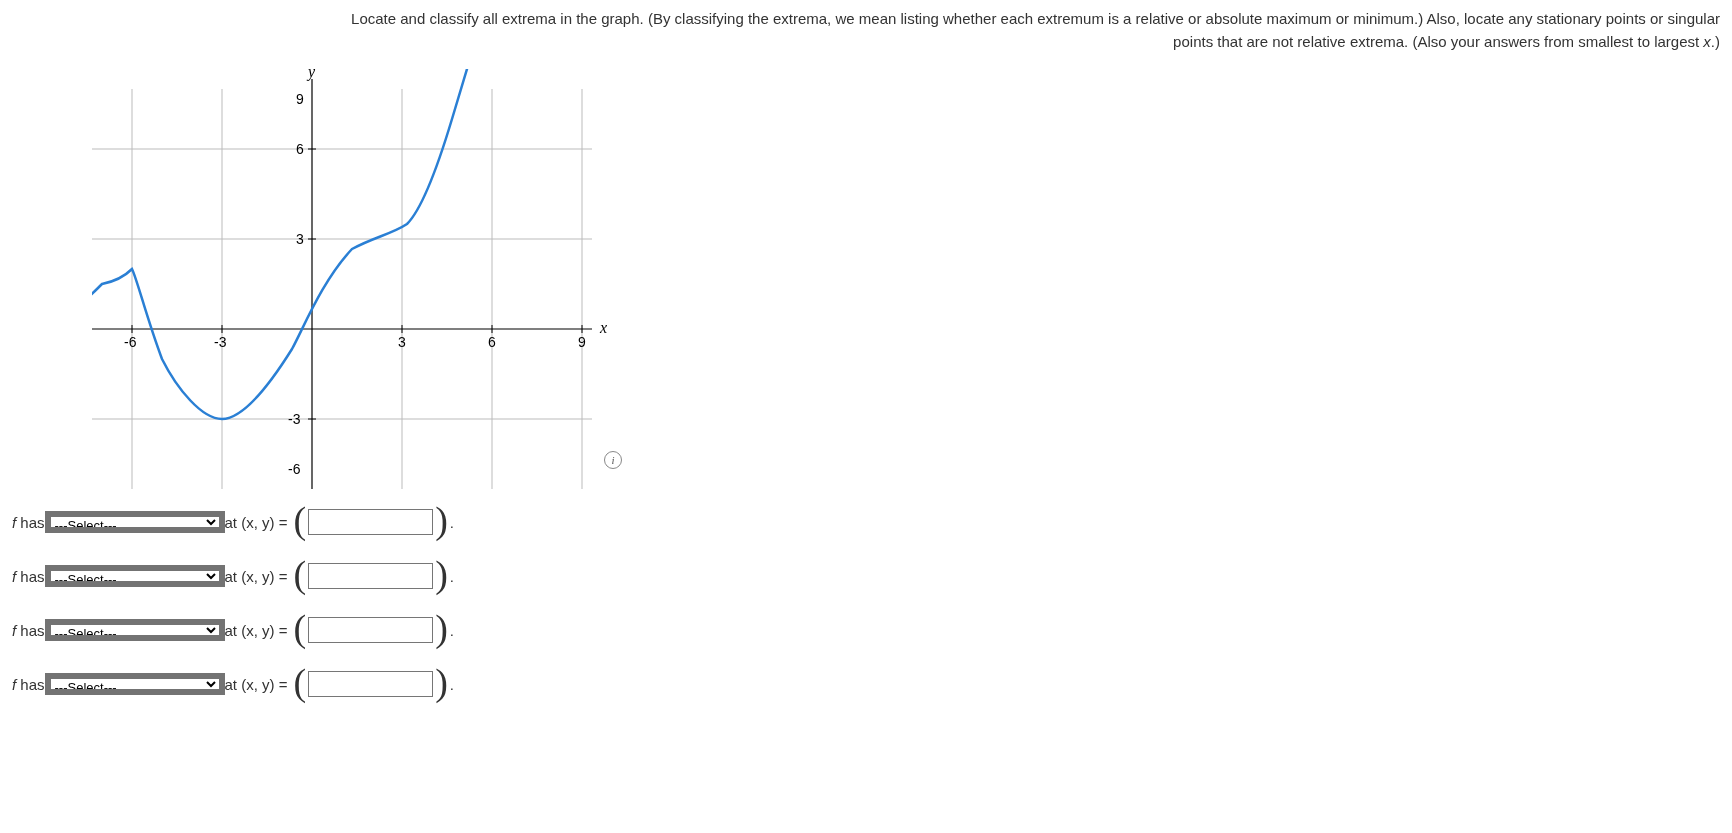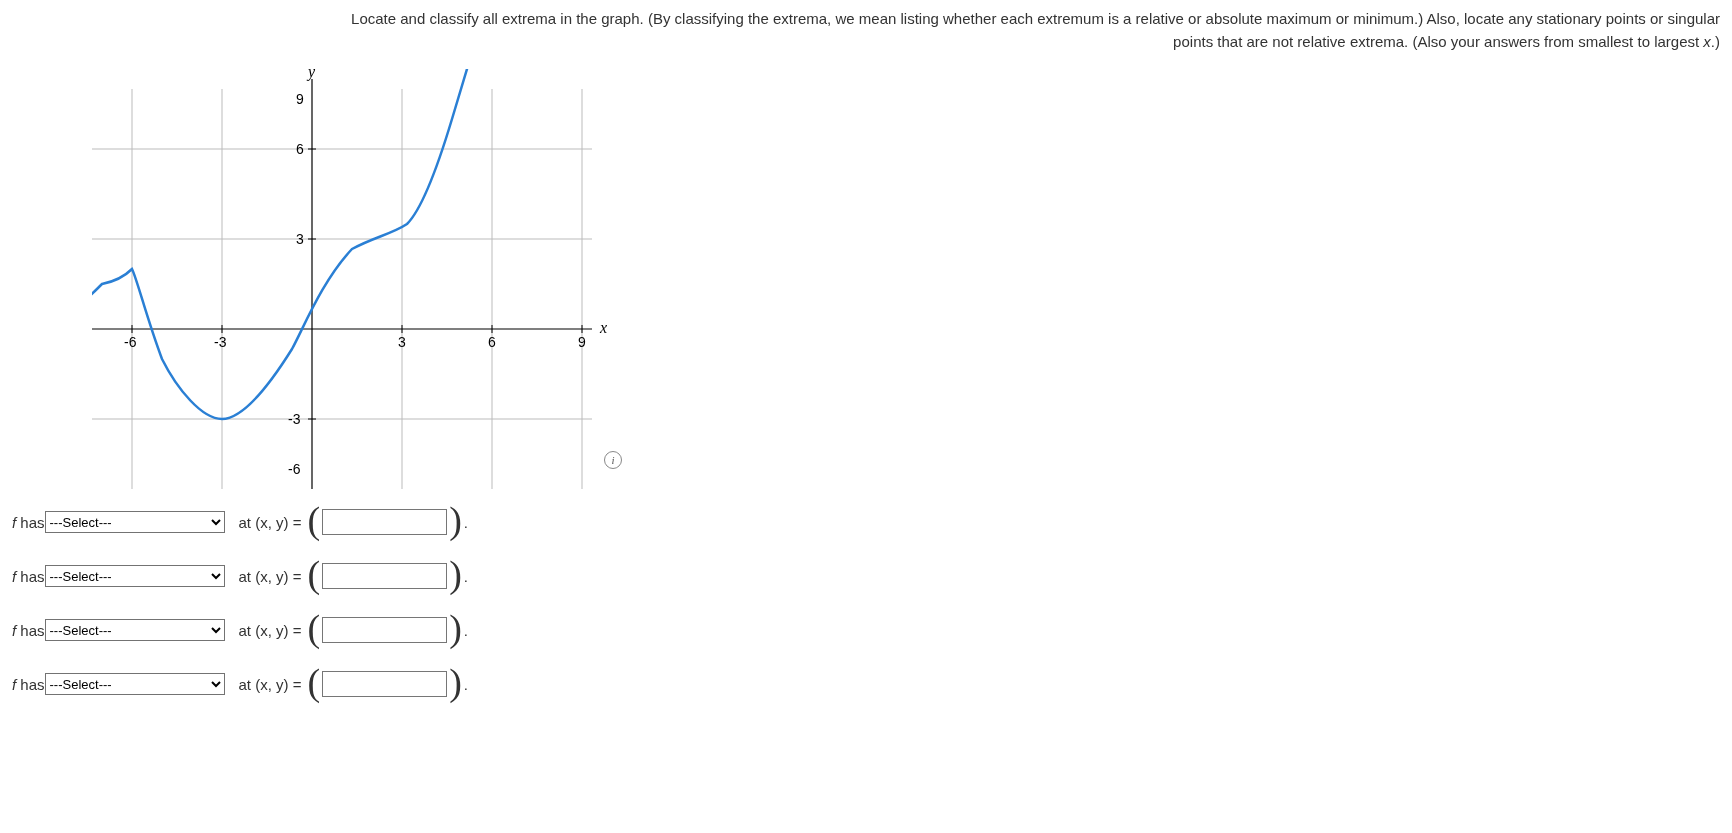--- a/index.html
+++ b/index.html
@@ -49,25 +49,25 @@
     align-items: center;
     margin-bottom: 28px;
     font-size: 15px;
   }
   .answer-row .fhas {
   }
   .answer-row select {
     width: 180px;
     height: 22px;
     font-size: 13px;
-    border: 1px solid #737373;
+    border: 6px solid #737373;
     background: #fff;
   }
   .answer-row .atxy {
-    margin: 0 6px 0 14px;
+    margin: 0 6px 0 0;
   }
   .paren {
     font-family: "Times New Roman", serif;
     font-size: 38px;
     line-height: 0;
     position: relative;
     top: -2px;
   }
   .answer-row input[type="text"] {
     width: 115px;

